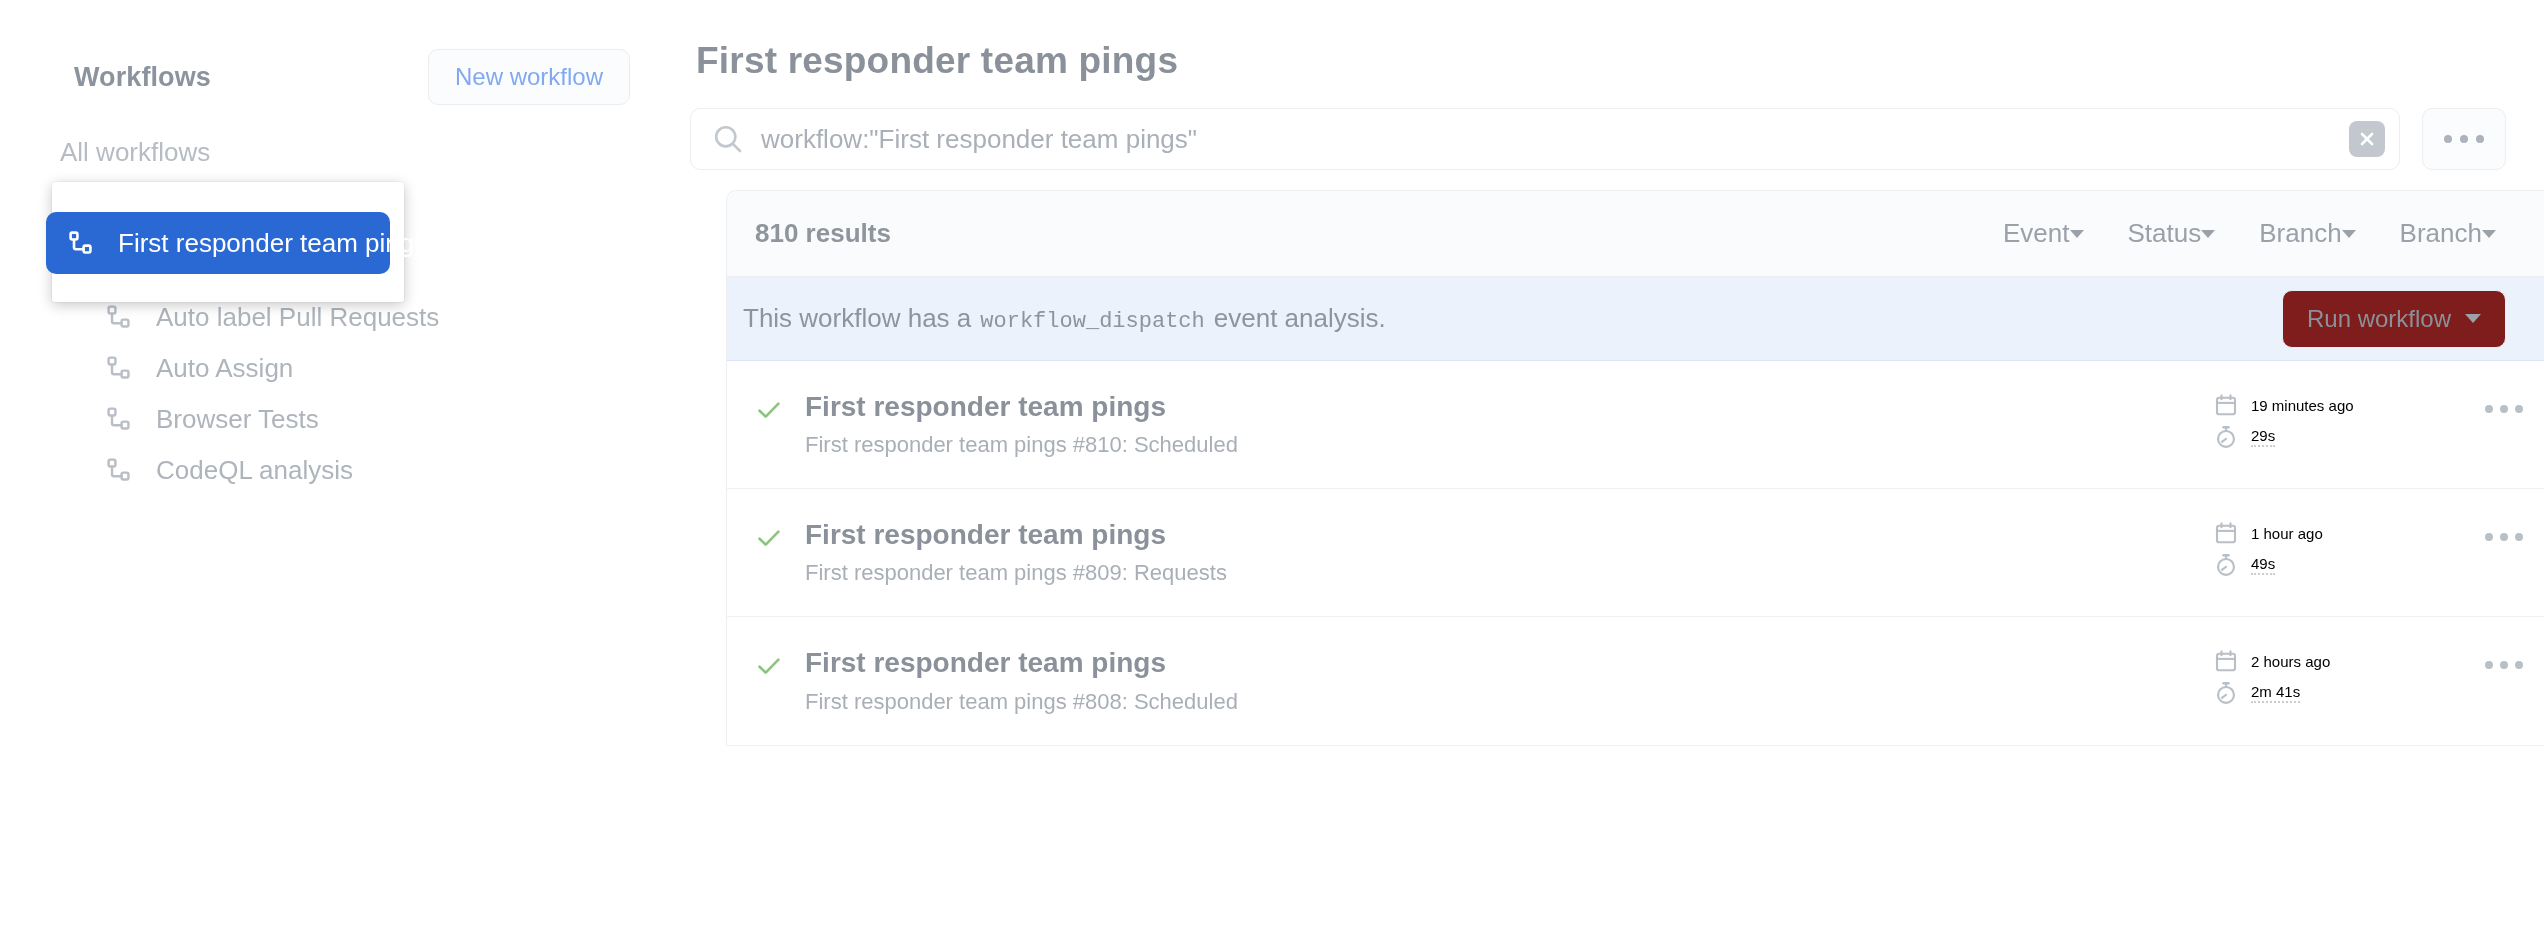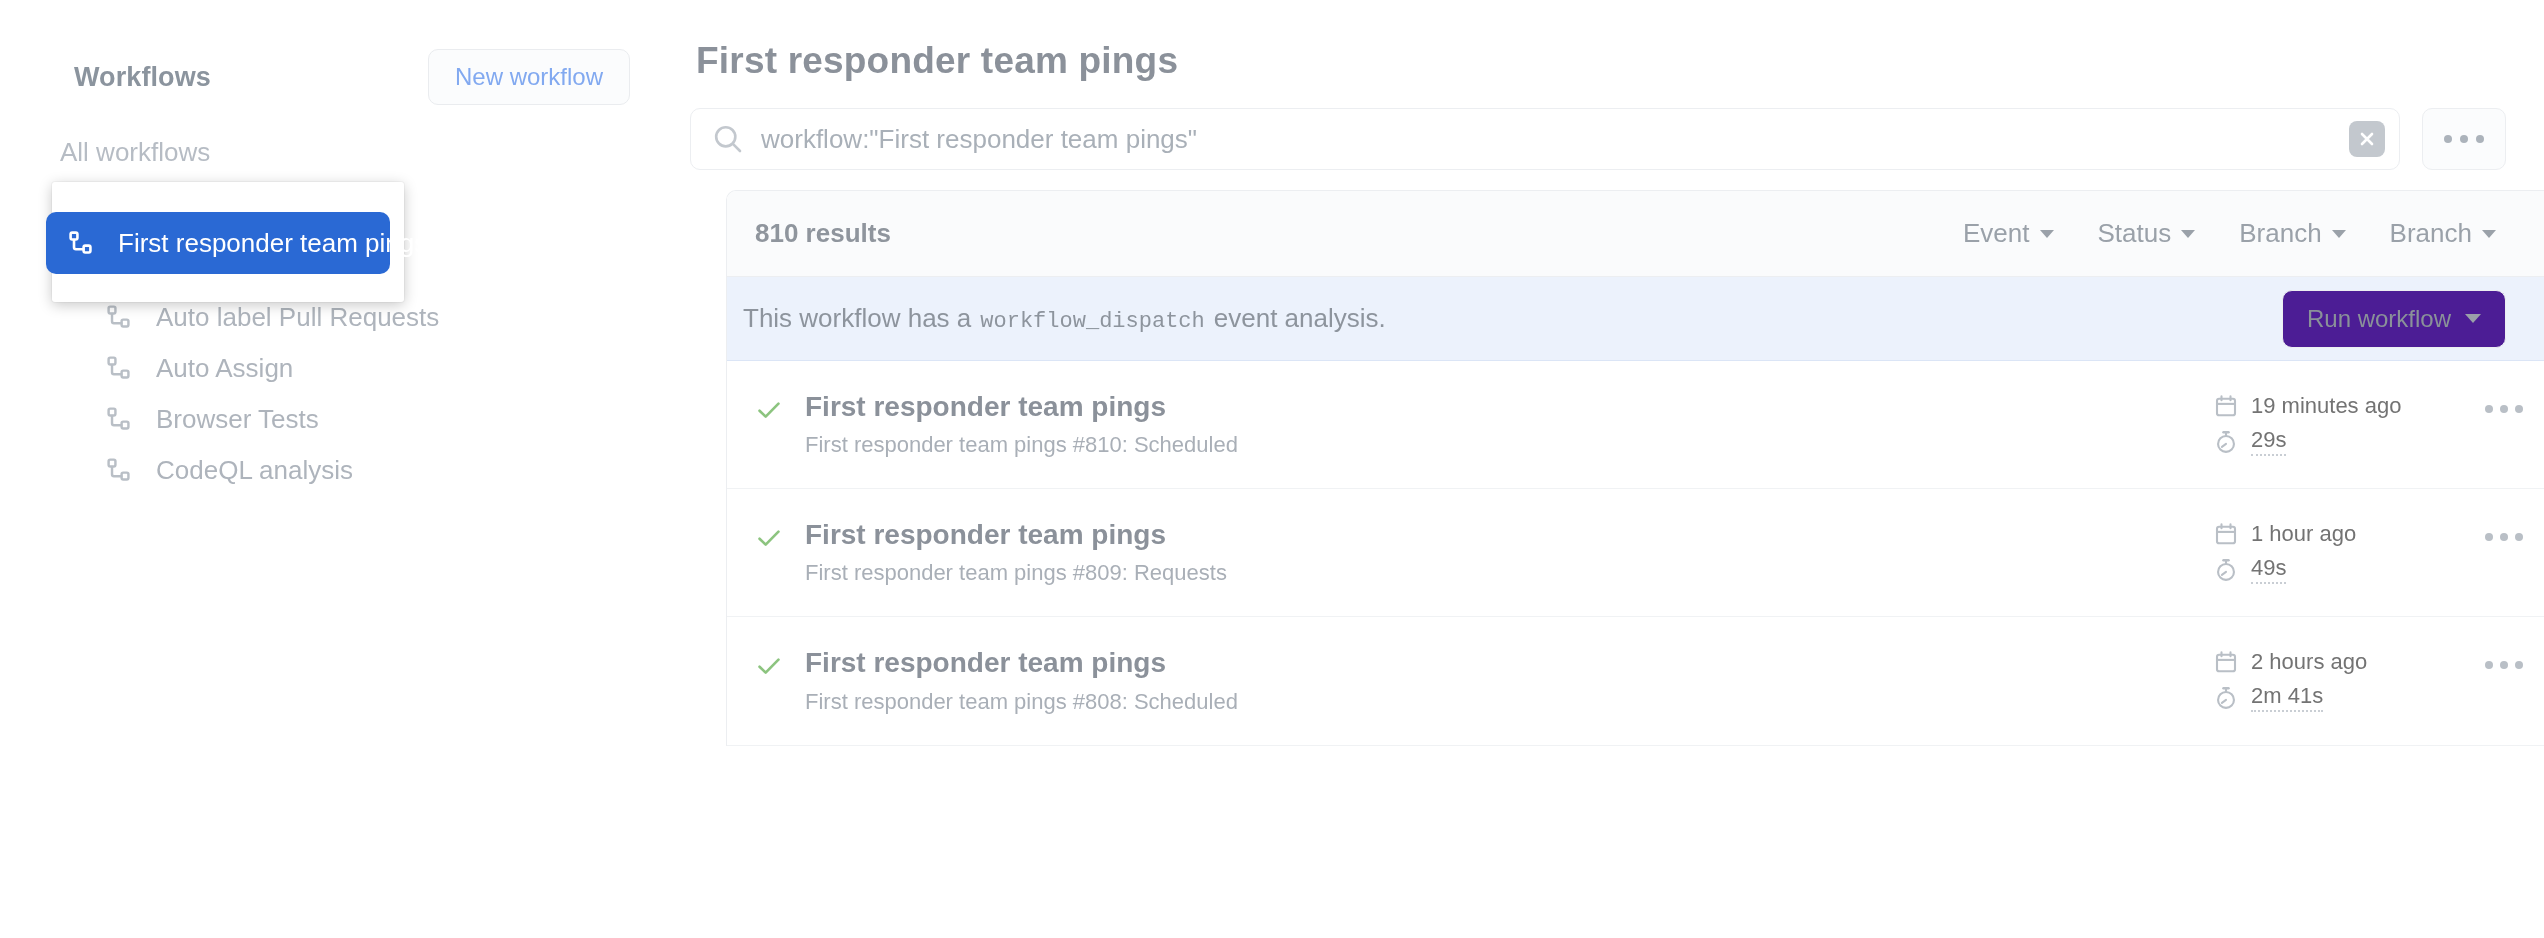--- a/index.html
+++ b/index.html
@@ -170,21 +170,21 @@
     display: flex; align-items: center;
     padding: 0 48px 0 28px;
   }
   .results-count {
     font-size: 26px; font-weight: bold; color: #8f959d;
     white-space: nowrap;
   }
   .filters { margin-left: auto; display: flex; align-items: center; gap: 44px; }
   .filter {
     font-size: 26px; color: #9aa1a9;
-    display: flex; align-items: center; gap: 10px;
+    display: flex; align-items: center; 
     cursor: pointer; white-space: nowrap;
   }
   .caret {
     width: 0; height: 0;
     border-left: 7px solid transparent;
     border-right: 7px solid transparent;
     border-top: 8px solid #9aa1a9;
     display: block;
   }
 
@@ -202,21 +202,21 @@
   }
   .dispatch-code {
     font-family: Liberation Mono, monospace;
     font-size: 22px;
     color: #8d949d;
   }
   .run-workflow-btn {
     margin-left: auto;
     border: 1px solid #eceef1;
     border-radius: 10px;
-    background: #4c1d95;
+    background: #7f1d1d;
     color: #8a9199;
     font-size: 24px;
     font-family: "Liberation Sans", sans-serif;
     padding: 14px 24px;
     display: flex; align-items: center; gap: 14px;
     white-space: nowrap;
     cursor: pointer;
   }
   .caret-dark {
     width: 0; height: 0;
@@ -245,21 +245,21 @@
     font-size: 22px; color: #a9afb7;
     white-space: nowrap;
   }
   .run-meta {
     flex: 0 0 auto;
     width: 250px;
     padding-top: 2px;
   }
   .meta-line { display: flex; align-items: center; gap: 13px; }
   .meta-line + .meta-line { margin-top: 8px; }
-  .meta-text { font-size: 22px; color: #737373; white-space: nowrap; }
+  .meta-text { font-size: 15px; color: #000000; white-space: nowrap; }
   .meta-text.dotted {
     border-bottom: 2px dotted #c9ced4;
     padding-bottom: 1px;
   }
   .row-kebab {
     flex: 0 0 auto;
     width: 80px;
     display: flex; align-items: center; justify-content: center;
     gap: 7px;
     padding-top: 14px;

